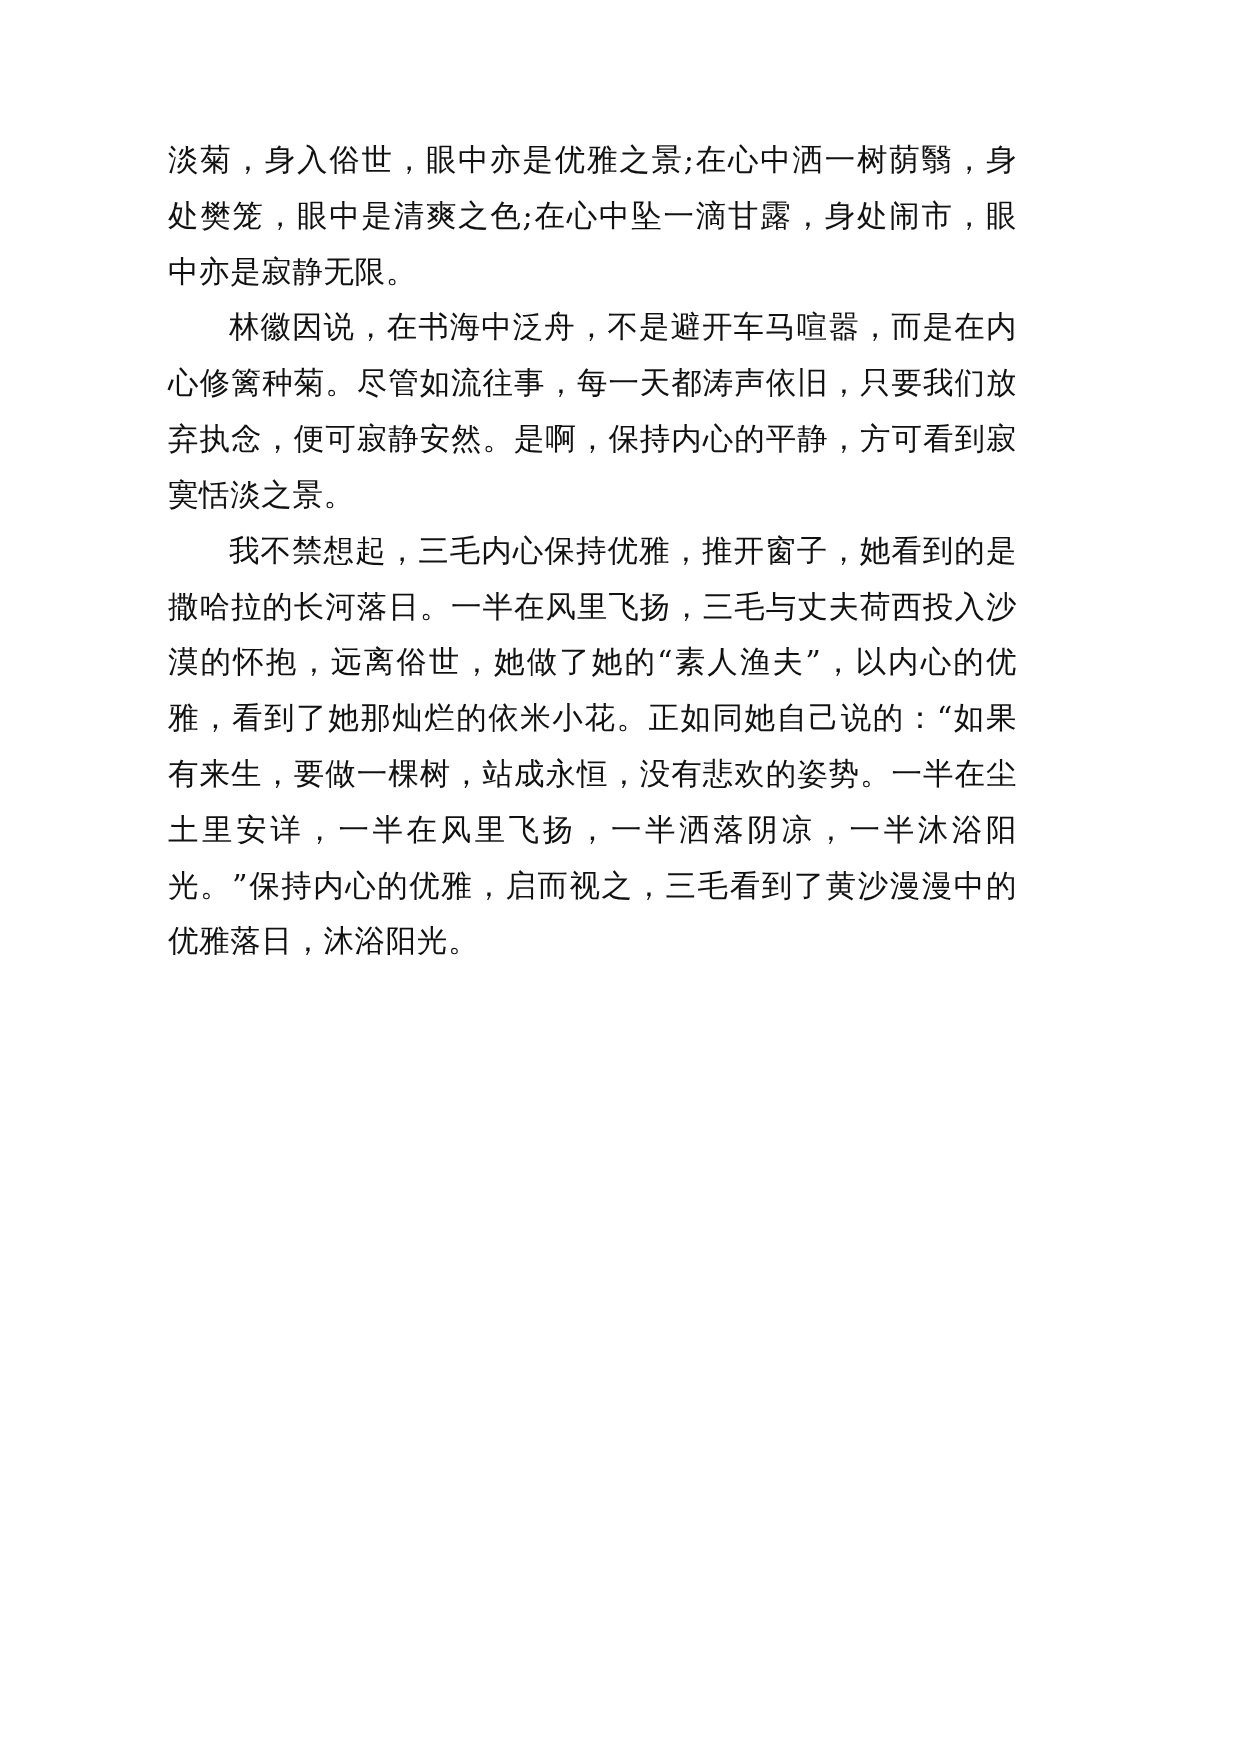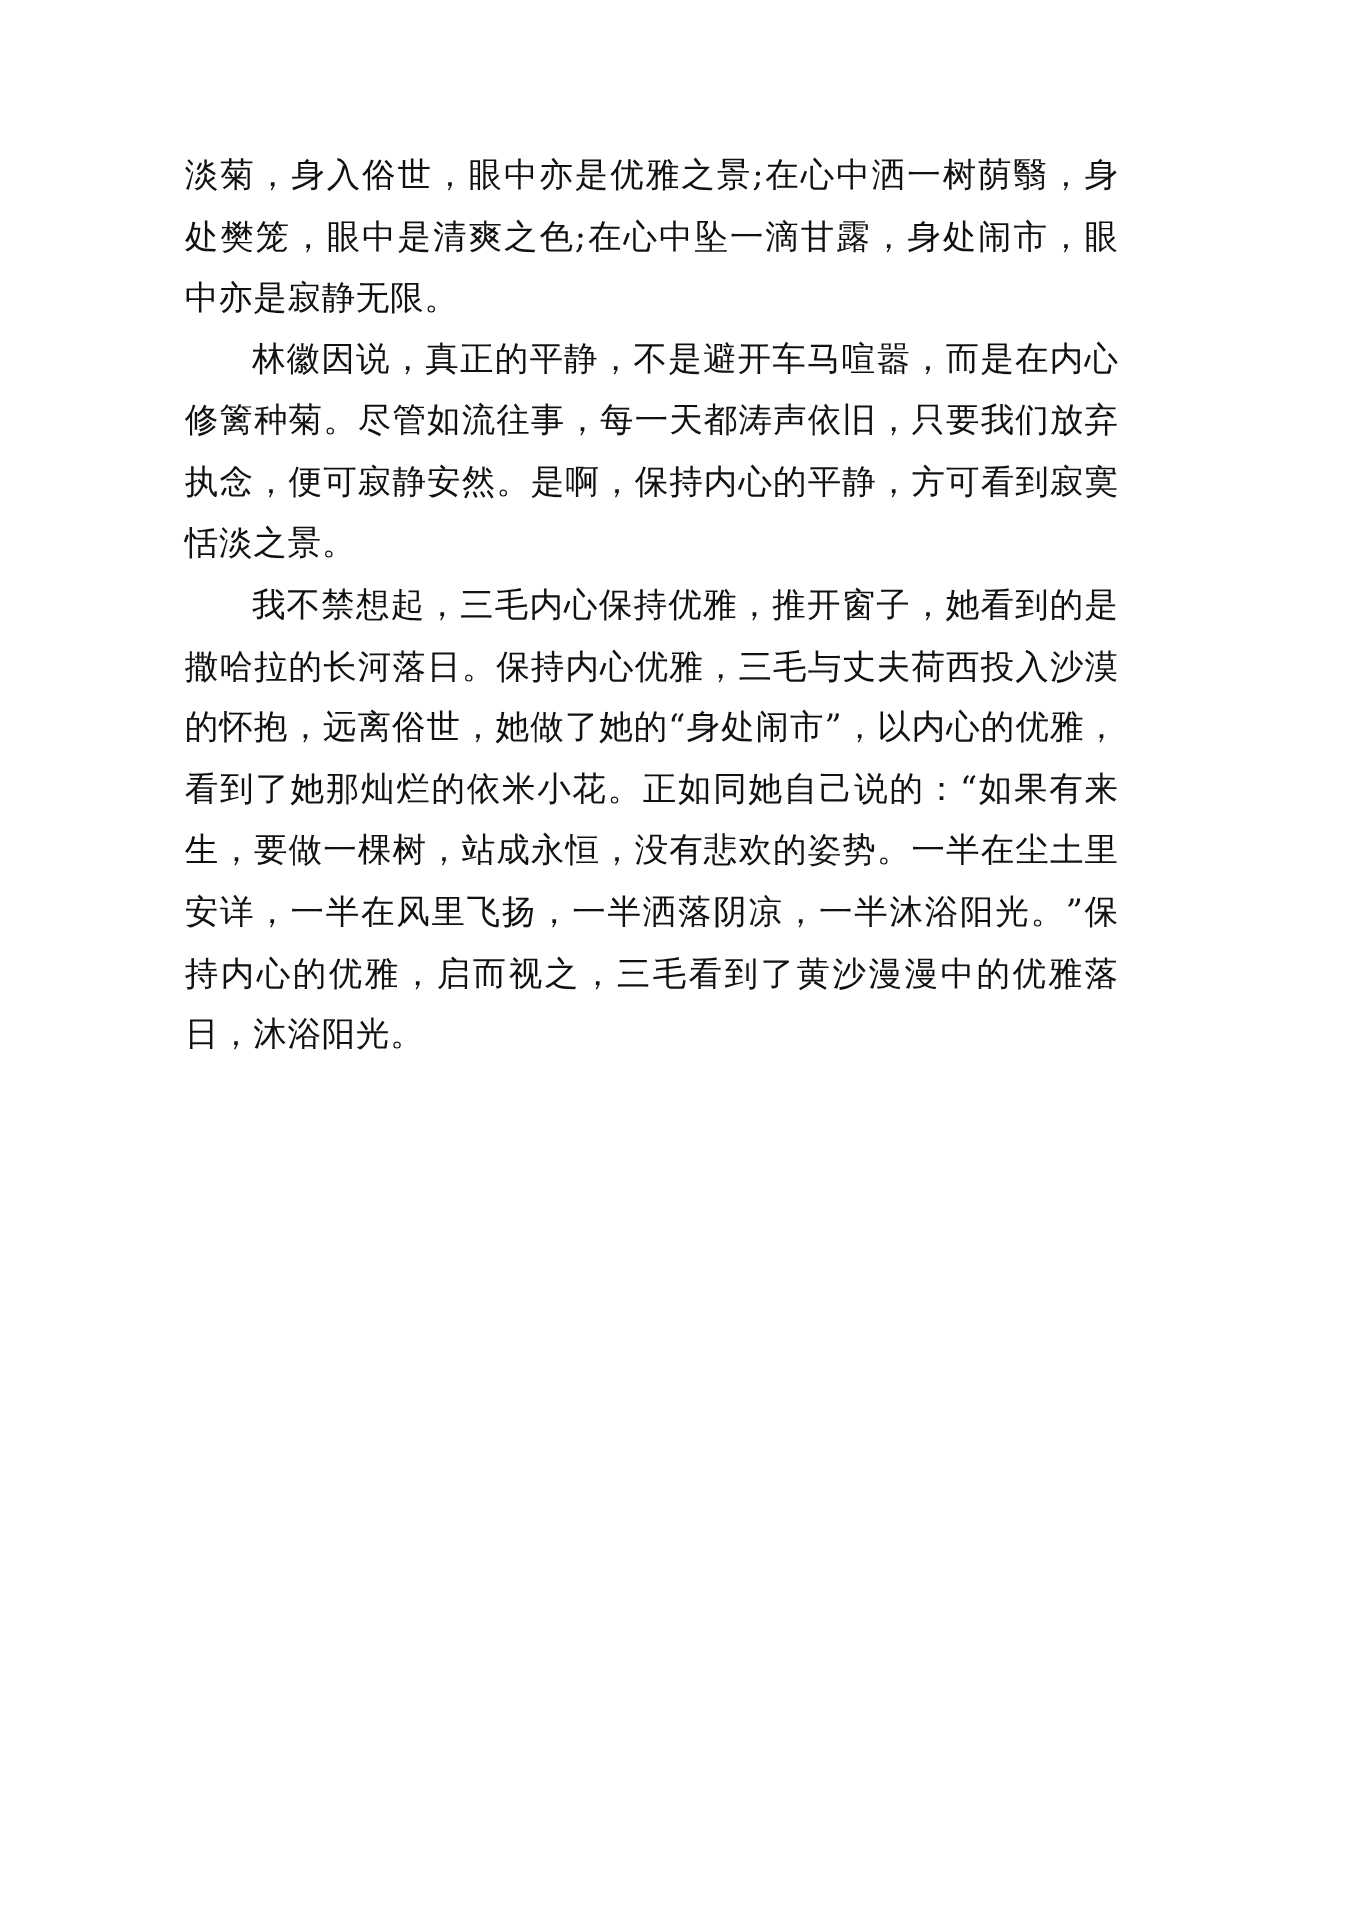--- a/index.html
+++ b/index.html
@@ -36,16 +36,16 @@
   .para.no-indent {
     text-indent: 0;
   }
 </style>
 </head>
 <body>
 
 <div class="page">
   <div class="doc-body">
     <p class="para no-indent">淡菊，身入俗世，眼中亦是优雅之景;在心中洒一树荫翳，身处樊笼，眼中是清爽之色;在心中坠一滴甘露，身处闹市，眼中亦是寂静无限。</p>
-    <p class="para">林徽因说，真正的平静，不是避开车马喧嚣，而是在内心修篱种菊。尽管如流往事，每一天都涛声依旧，只要我们放弃执念，便可寂静安然。是啊，保持内心的平静，方可看到寂寞恬淡之景。</p>
-    <p class="para">我不禁想起，三毛内心保持优雅，推开窗子，她看到的是撒哈拉的长河落日。保持内心优雅，三毛与丈夫荷西投入沙漠的怀抱，远离俗世，她做了她的“身处闹市”，以内心的优雅，看到了她那灿烂的依米小花。正如同她自己说的：“如果有来生，要做一棵树，站成永恒，没有悲欢的姿势。一半在尘土里安详，一半在风里飞扬，一半洒落阴凉，一半沐浴阳光。”保持内心的优雅，启而视之，三毛看到了黄沙漫漫中的优雅落日，沐浴阳光。</p>
+    <p class="para">林徽因说，在书海中泛舟，不是避开车马喧嚣，而是在内心修篱种菊。尽管如流往事，每一天都涛声依旧，只要我们放弃执念，便可寂静安然。是啊，保持内心的平静，方可看到寂寞恬淡之景。</p>
+    <p class="para">我不禁想起，三毛内心保持优雅，推开窗子，她看到的是撒哈拉的长河落日。一半在风里飞扬，三毛与丈夫荷西投入沙漠的怀抱，远离俗世，她做了她的“素人渔夫”，以内心的优雅，看到了她那灿烂的依米小花。正如同她自己说的：“如果有来生，要做一棵树，站成永恒，没有悲欢的姿势。一半在尘土里安详，一半在风里飞扬，一半洒落阴凉，一半沐浴阳光。”保持内心的优雅，启而视之，三毛看到了黄沙漫漫中的优雅落日，沐浴阳光。</p>
   </div>
 </div>
 
 </body></html>

